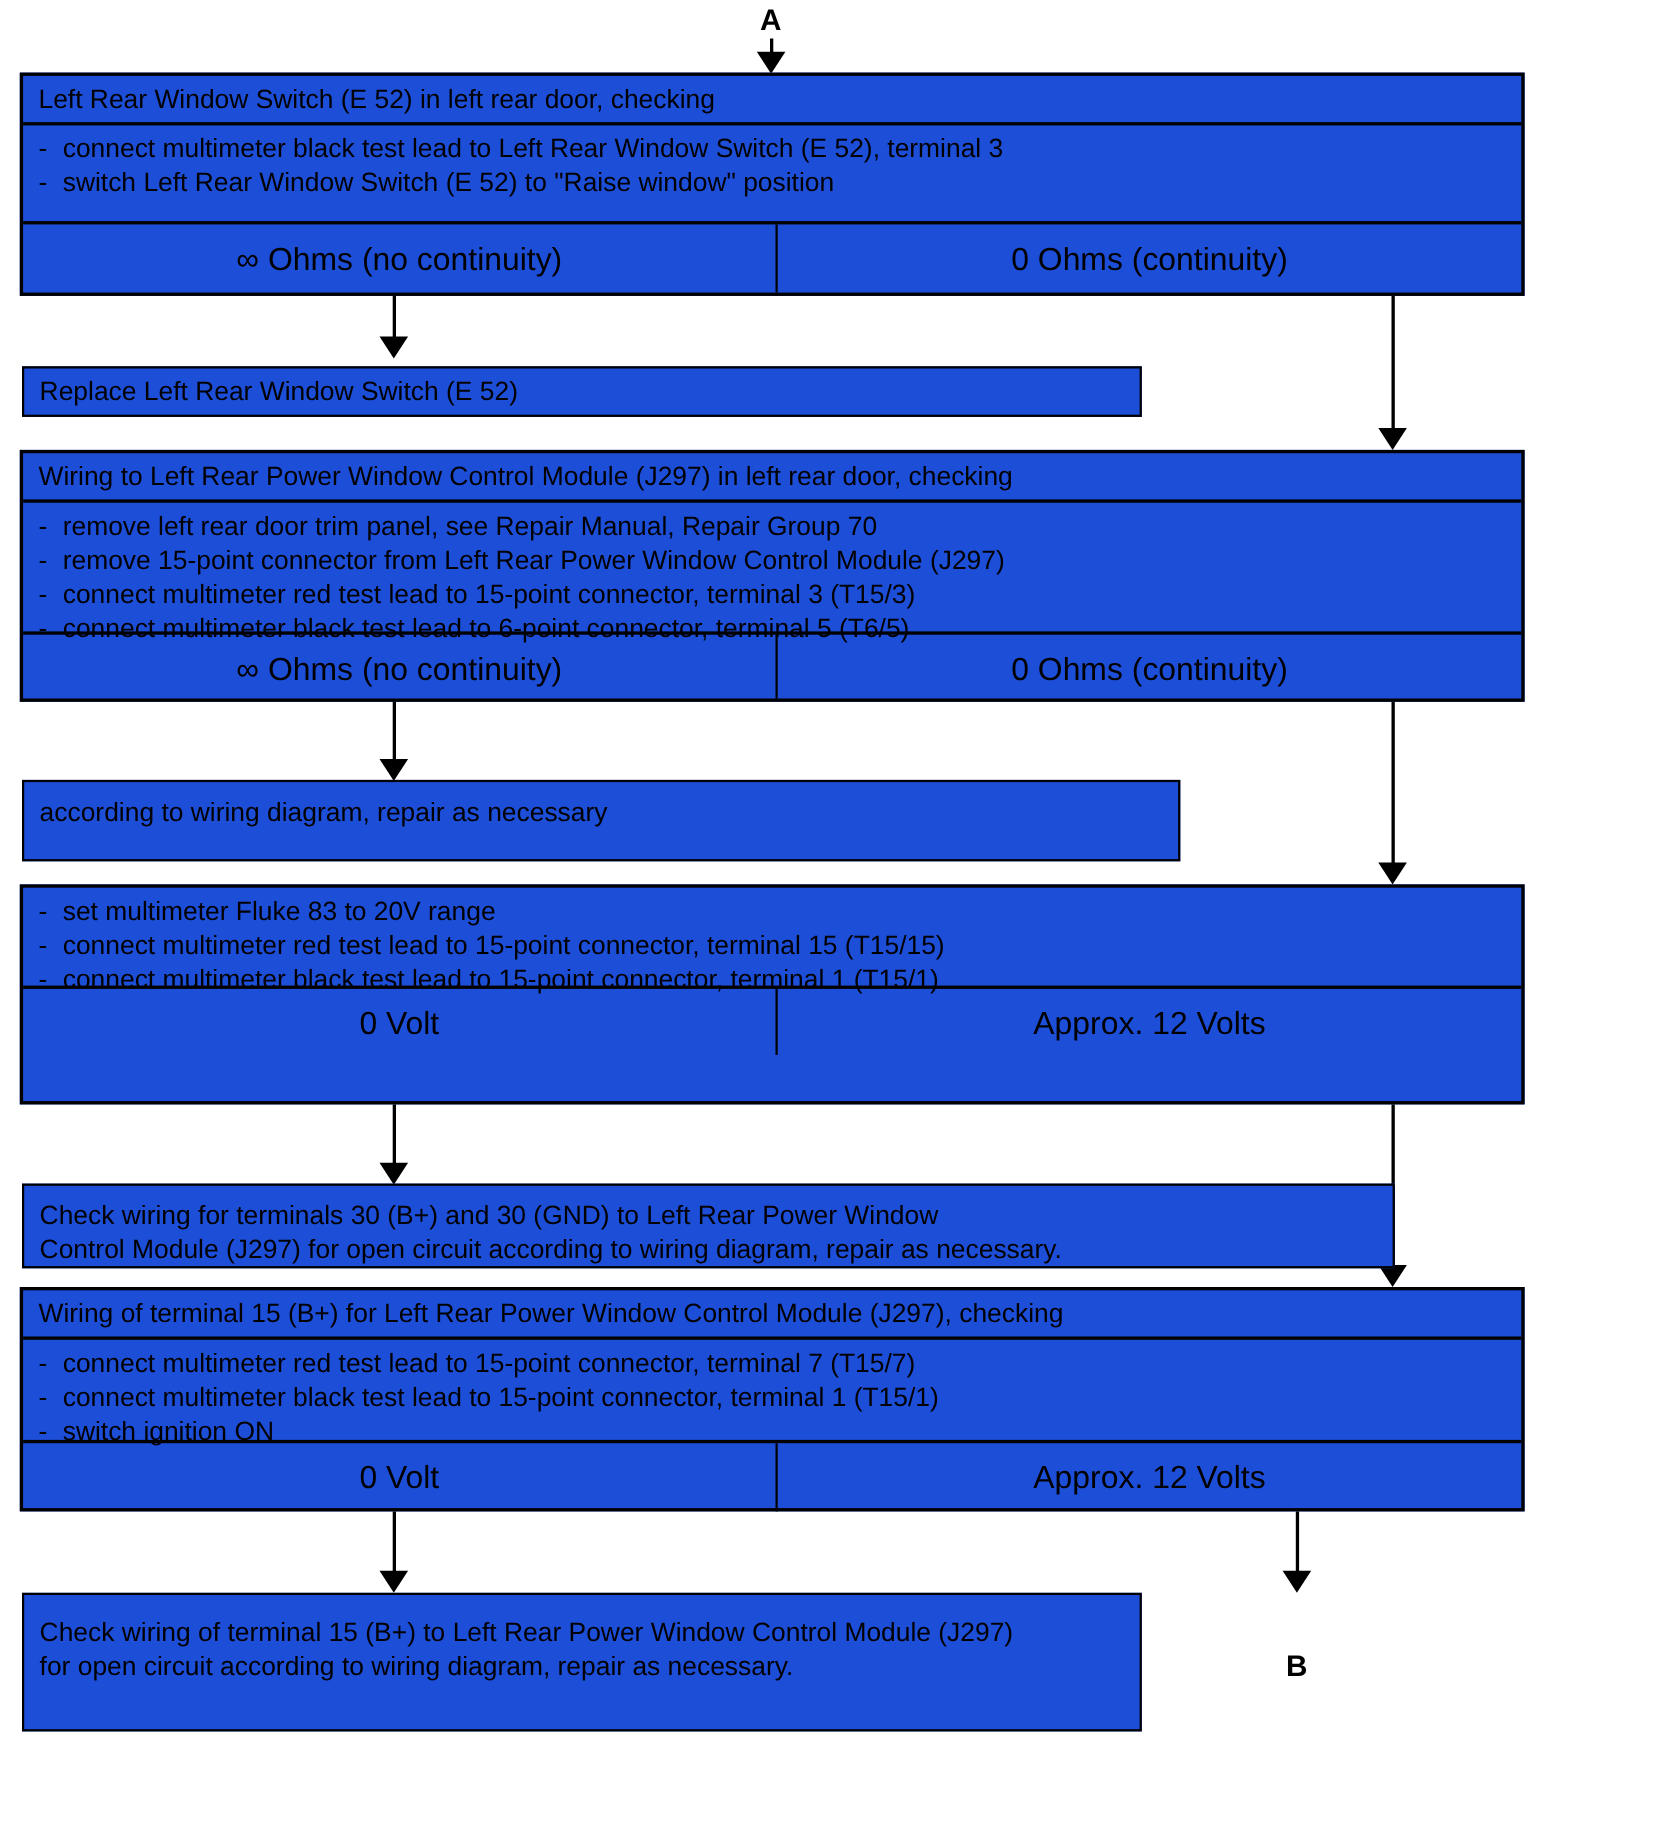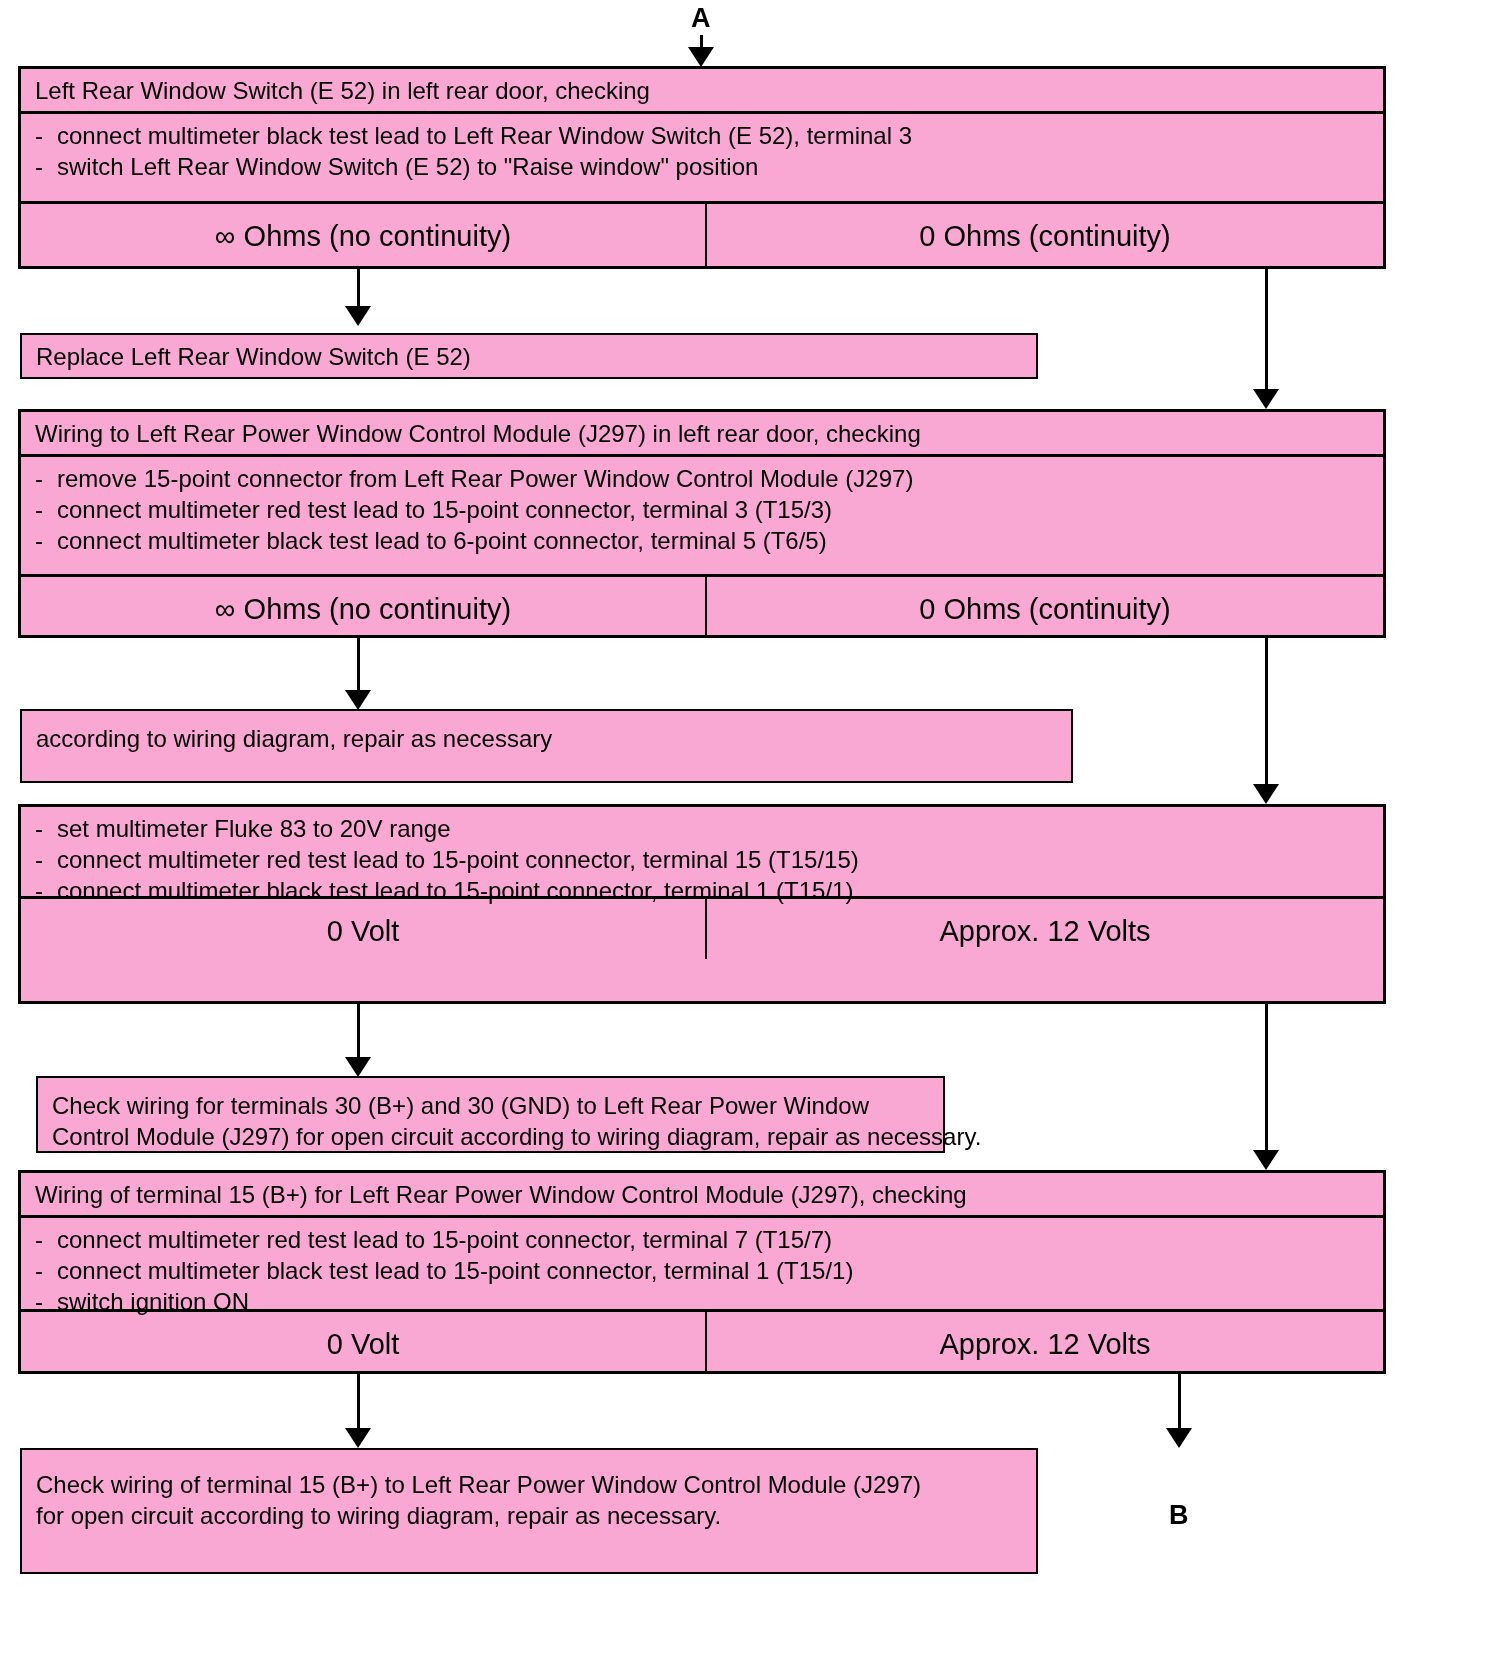--- a/index.html
+++ b/index.html
@@ -51,21 +51,21 @@
     border-left: 13px solid transparent;
     border-right: 13px solid transparent;
     border-top: 20px solid #000;
   }
 
   
   .box {
     position: absolute;
     box-sizing: border-box;
     border: 3px solid #000;
-    background: #f9a8d4;
+    background: #1d4ed8;
   }
   .box.thin {
     border-width: 2px;
   }
 
   .hdr {
     box-sizing: border-box;
     padding: 9px 0 6px 14px;
     font-size: 24px;
     line-height: 1.12;
@@ -149,20 +149,21 @@
 
   <div class="box thin" style="left:20px; top:333px; width:1018px; height:46px;">
     <div class="action" style="padding-top:7px;">
       <span class="ln">Replace Left Rear Window Switch (E 52)</span>
     </div>
   </div>
 
   <div class="box" style="left:18px; top:409px; width:1368px; height:229px;">
     <div class="hdr">Wiring to Left Rear Power Window Control Module (J297) in left rear door, checking</div>
     <div class="bullets" style="height:120px;">
+      <div class="bullet"><span class="dash">-</span><span>remove left rear door trim panel, see Repair Manual, Repair Group 70</span></div>
       <div class="bullet"><span class="dash">-</span><span>remove 15-point connector from  Left Rear Power Window Control Module (J297)</span></div>
       <div class="bullet"><span class="dash">-</span><span>connect multimeter red test lead to 15-point connector,  terminal 3 (T15/3)</span></div>
       <div class="bullet"><span class="dash">-</span><span>connect multimeter black test lead to 6-point connector,  terminal 5 (T6/5)</span></div>
     </div>
     <div class="results" style="height:58px;">
       <div class="result-cell left" style="width:686px;">∞ Ohms  (no continuity)</div>
       <div class="result-cell" style="width:676px;">0 Ohms  (continuity)</div>
     </div>
   </div>
 
@@ -197,21 +198,21 @@
   <div class="arrow" style="left:345px; top:1004px; width:26px; height:73px;">
     <div class="stem" style="height:54px;"></div>
     <div class="head"></div>
   </div>
 
   <div class="arrow" style="left:1253px; top:1004px; width:26px; height:166px;">
     <div class="stem" style="height:147px;"></div>
     <div class="head"></div>
   </div>
 
-  <div class="box thin" style="left:36px; top:1076px; width:909px; height:77px;">
+  <div class="box thin" style="left:20px; top:1076px; width:1248px; height:77px;">
     <div class="action">
       <span class="ln">Check wiring for terminals 30 (B+) and 30 (GND) to Left Rear Power Window</span>
       <span class="ln">Control Module (J297) for open circuit  according to wiring diagram, repair as necessary.</span>
     </div>
   </div>
 
   <div class="box" style="left:18px; top:1170px; width:1368px; height:204px;">
     <div class="hdr">Wiring of terminal 15 (B+) for Left Rear Power Window Control Module (J297), checking</div>
     <div class="bullets" style="height:94px;">
       <div class="bullet"><span class="dash">-</span><span>connect multimeter red test lead to 15-point connector,  terminal 7 (T15/7)</span></div>

